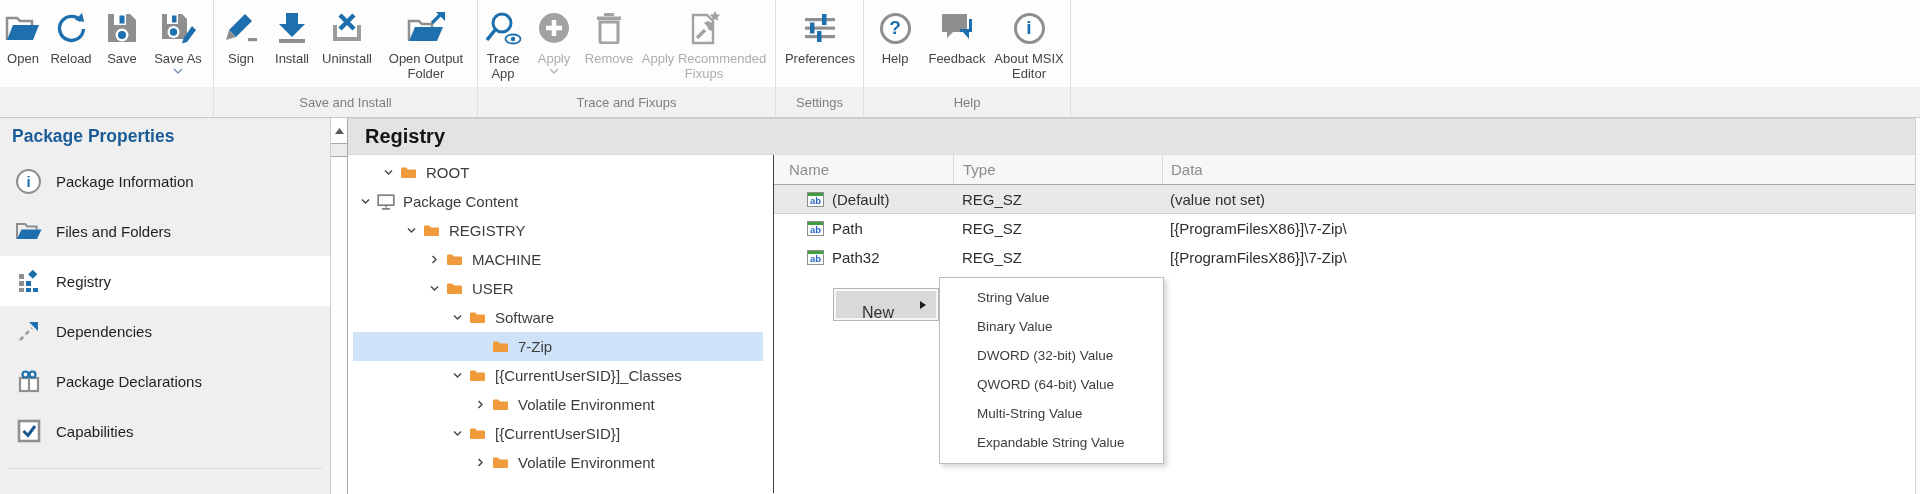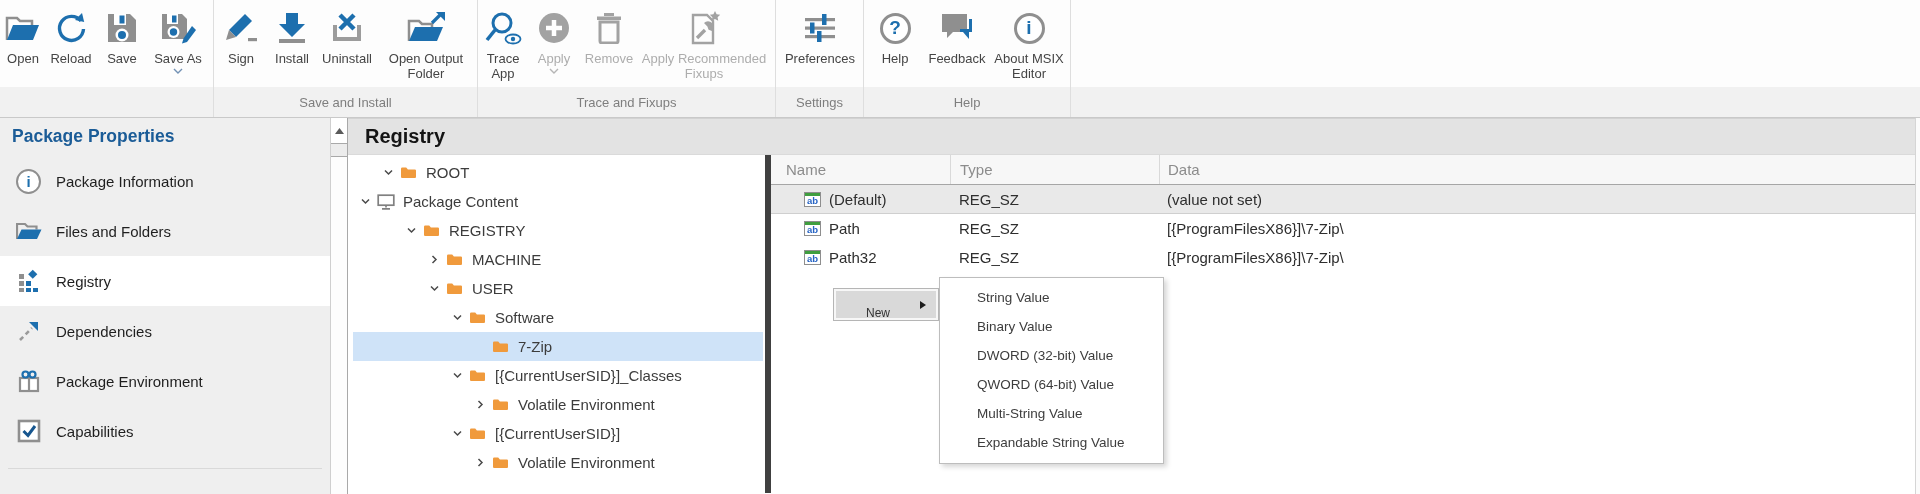--- a/index.html
+++ b/index.html
@@ -53,21 +53,21 @@
   .trow { height:29px; display:flex; align-items:center; cursor:default; }
   .lvl0{padding-left:12px}.lvl1{padding-left:35px}.lvl2{padding-left:58px}
   .lvl3{padding-left:81px}.lvl4{padding-left:104px}.lvl5{padding-left:127px}
   .trow.sel { background:#cfe3f8; margin-left:5px; margin-right:2px; }
   .trow.sel.lvl5 { padding-left:122px; }
   .texp { width:17px; height:29px; display:inline-flex; align-items:center; flex:none; }
   .ticon { width:19px; display:flex; align-items:center; flex:none; margin-right:7px; }
   .tlabel { font-size:15px; color:#3c3c3c; white-space:nowrap; }
 
   
-  .vtable { flex:1; border-left:6px solid #404040; }
+  .vtable { flex:1; border-left:1px solid #404040;margin-left:8px; }
   .vheader { height:30px; background:#f7f7f7; border-bottom:1px solid #a6a6a6; display:flex; }
   .hcell { display:flex; align-items:center; padding-left:15px; font-size:15px; color:#8c8c8c; }
   .col-name{width:179px} .col-type{width:209px} .col-data{flex:1}
   .hcell.col-type,.hcell.col-data { border-left:1px solid #d9d9d9; padding-left:9px; }
   .hcell.col-data { padding-left:8px; }
   .vrow { height:29px; display:flex; align-items:center; }
   .vrow.hl { background:#e9e9e9; border-bottom:1px solid #cfcfcf; }
   .cell { display:flex; align-items:center; font-size:15px; color:#2e2e2e; height:100%; }
   .cell.col-name { padding-left:33px; }
   .cell.col-type { padding-left:9px; }
@@ -78,21 +78,21 @@
   .abtxt { flex:1; font-size:9.5px; font-weight:bold; color:#2764c4; text-align:center; line-height:10px; }
 
   
   .rscroll { position:absolute; right:0; top:118px; width:5px; bottom:0;
     background:#fbfbfb; border-left:1px solid #d5d5d5; }
 
   
   .newmenu { position:absolute; left:833px; top:288px; width:106px; height:33px;
     background:#f7f7f7; border:1px solid #b5b5b5; padding:2px; z-index:10; }
   .newitem { width:100%; height:100%; background:#d9d9d9; display:flex; align-items:center; cursor:default; }
-  .newlabel { flex:1; text-align:center; font-size:12px; color:#333;margin-top:16px; }
+  .newlabel { flex:1; text-align:center; font-size:16px; color:#333;margin-top:16px; }
   .subarrow { width:16px; display:flex; align-items:center; }
   .tri { width:0; height:0; border-left:6px solid #1c1c1c;
     border-top:4.5px solid transparent; border-bottom:4.5px solid transparent; }
   .submenu { position:absolute; left:939px; top:277px; width:225px; height:187px; background:#fff;
     border:1px solid #bdbdbd; box-shadow:3px 3px 5px rgba(0,0,0,.16); z-index:9; padding-top:5px; }
   .smitem { height:29px; display:flex; align-items:center; padding-left:37px;
     font-size:13.5px; color:#3d3d3d; cursor:default; }
 </style>
 </head>
 <body>
@@ -347,21 +347,21 @@
   </div>
   <div class="sitem">
     <span class="sicon">
       <svg width="24" height="24" viewBox="0 0 24 24">
           <rect x="3" y="9" width="18" height="13" fill="#fff" stroke="#8f8f8f" stroke-width="2.2"></rect>
           <line x1="12" y1="9" x2="12" y2="22" stroke="#8f8f8f" stroke-width="2.2"></line>
           <circle cx="8.5" cy="5.5" r="3" fill="none" stroke="#1d6fae" stroke-width="2.2"></circle>
           <circle cx="15.5" cy="5.5" r="3" fill="none" stroke="#1d6fae" stroke-width="2.2"></circle>
         </svg>
     </span>
-    <span class="slabel">Package Environment</span>
+    <span class="slabel">Package Declarations</span>
   </div>
   <div class="sitem">
     <span class="sicon">
       <svg width="24" height="24" viewBox="0 0 24 24">
           <rect x="2" y="2" width="20" height="20" fill="#fff" stroke="#8f8f8f" stroke-width="2.6"></rect>
           <path d="M6.5 12 l4.5 4.5 L18 7" fill="none" stroke="#17568f" stroke-width="3"></path>
         </svg>
     </span>
     <span class="slabel">Capabilities</span>
   </div>

